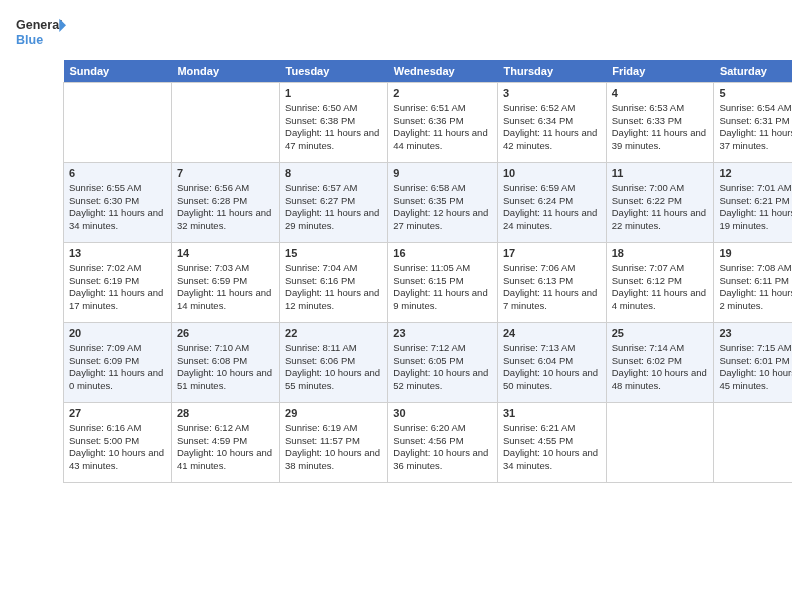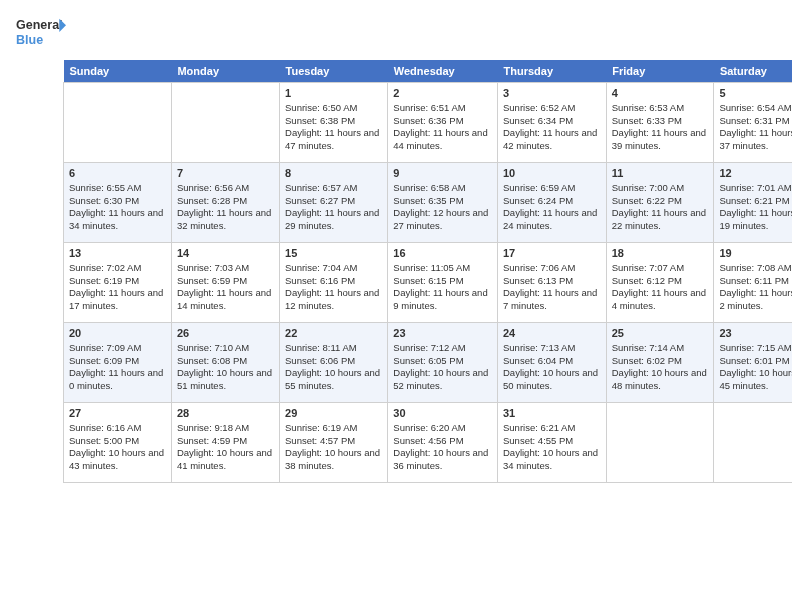--- a/index.html
+++ b/index.html
@@ -277,28 +277,28 @@
         </tr>
         <tr>
           <td>
             <span class="day-num">27</span>
             <div>Sunrise: 6:16 AM</div>
             <div>Sunset: 5:00 PM</div>
             <div>Daylight: 10 hours and 43 minutes.</div>
           </td>
           <td>
             <span class="day-num">28</span>
-            <div>Sunrise: 9:18 AM</div>
+            <div>Sunrise: 6:12 AM</div>
             <div>Sunset: 4:59 PM</div>
             <div>Daylight: 10 hours and 41 minutes.</div>
           </td>
           <td>
             <span class="day-num">29</span>
             <div>Sunrise: 6:19 AM</div>
-            <div>Sunset: 4:57 PM</div>
+            <div>Sunset: 11:57 PM</div>
             <div>Daylight: 10 hours and 38 minutes.</div>
           </td>
           <td>
             <span class="day-num">30</span>
             <div>Sunrise: 6:20 AM</div>
             <div>Sunset: 4:56 PM</div>
             <div>Daylight: 10 hours and 36 minutes.</div>
           </td>
           <td>
             <span class="day-num">31</span>

